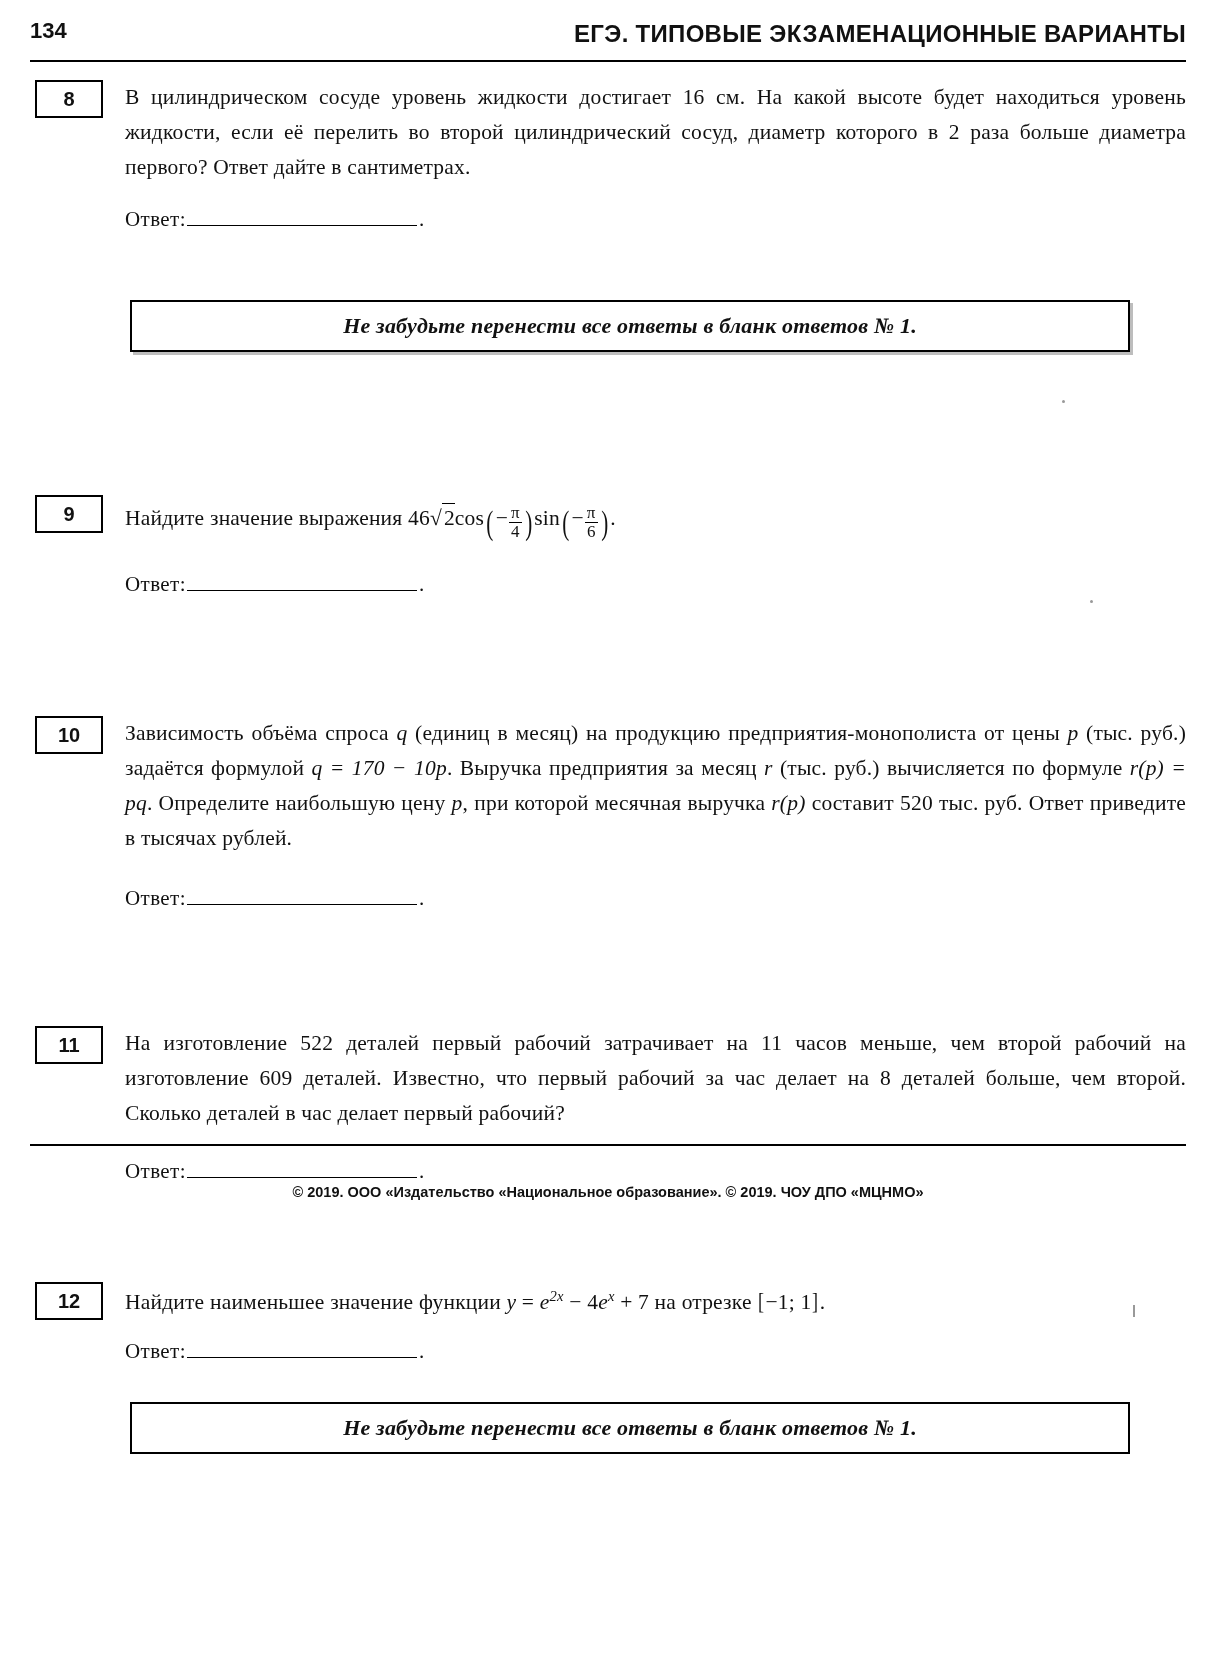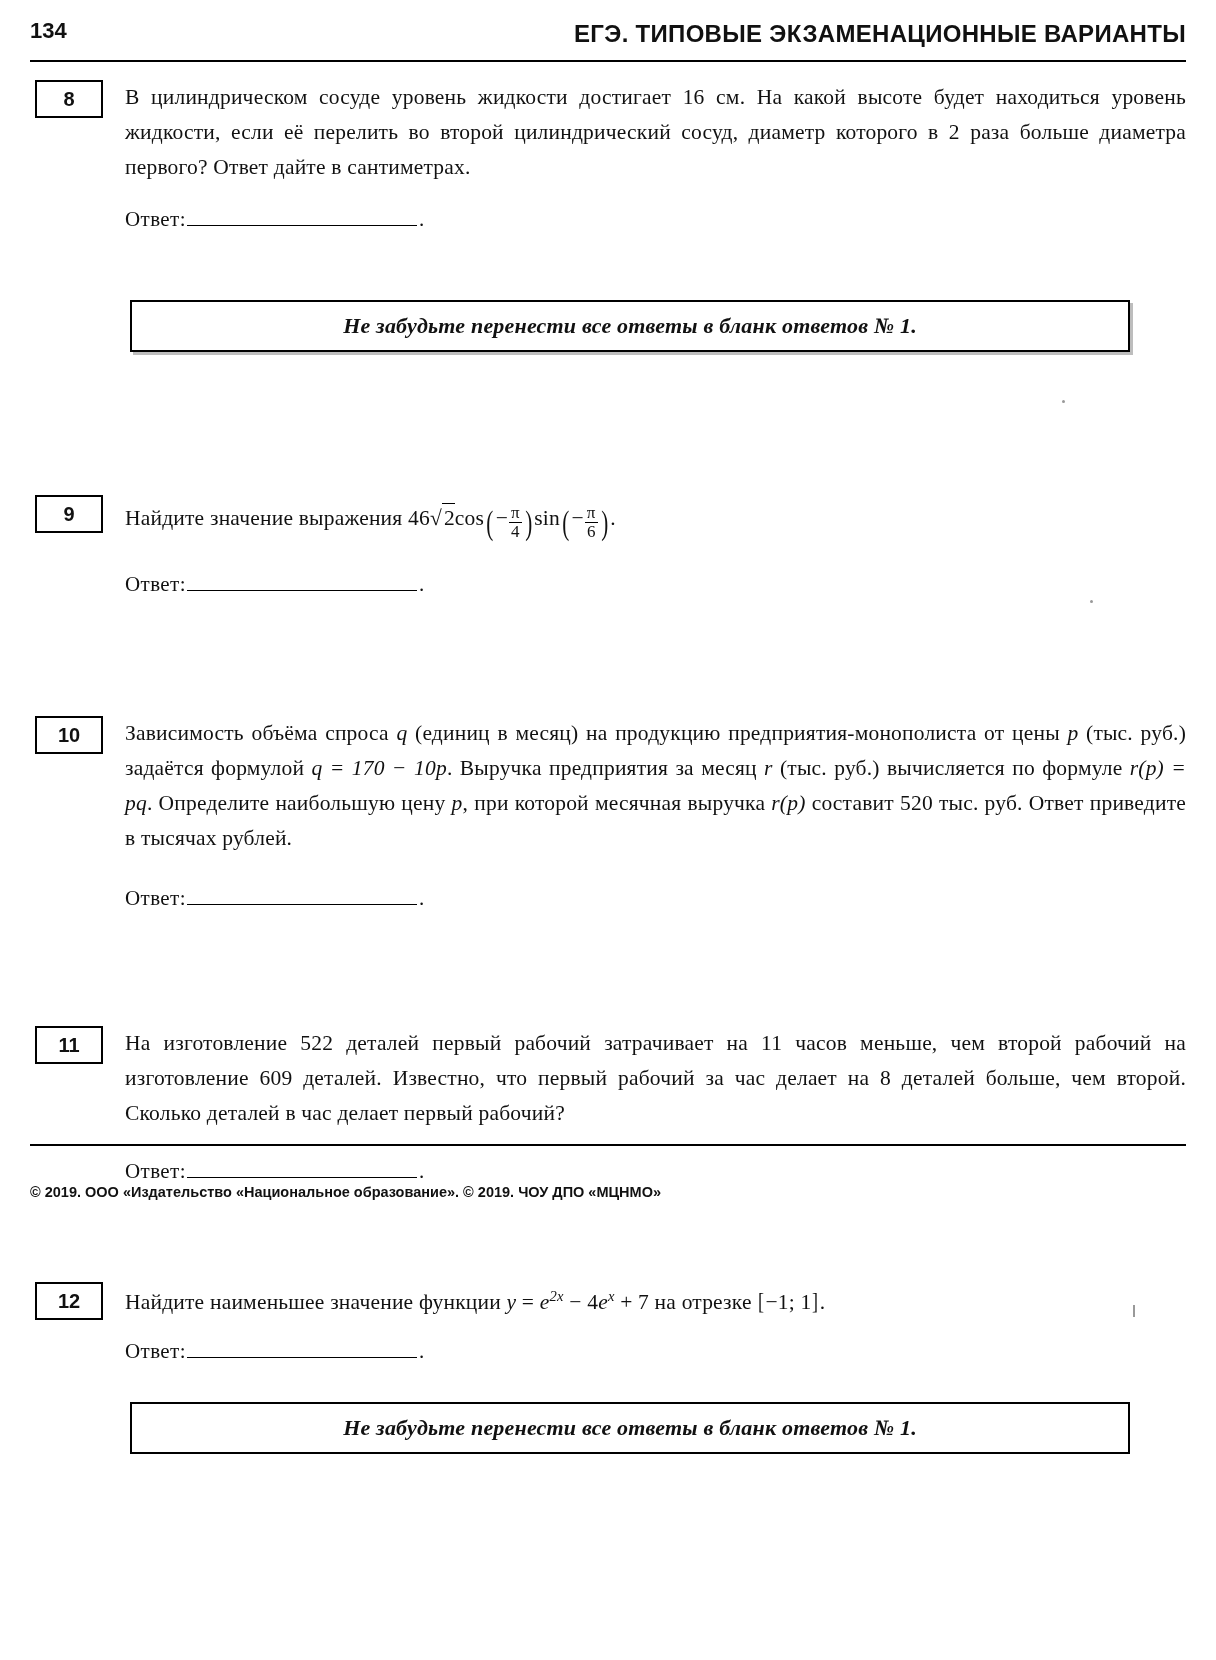--- a/index.html
+++ b/index.html
@@ -167,20 +167,21 @@
     left: 30px;
     right: 30px;
     bottom: 88px;
     border-top: 2px solid #000;
   }
   .footer {
     position: absolute;
     left: 30px;
     right: 30px;
     bottom: 30px;
+    text-align: center;
     font-family: "Liberation Sans", sans-serif;
   }
   .footer-line1 { font-size: 14.5px; font-weight: bold; margin-bottom: 4px; }
   .footer-line2 { font-size: 14px; }
   .speck {
     position: absolute;
     background: #999;
     width: 3px;
     height: 3px;
     border-radius: 50%;

